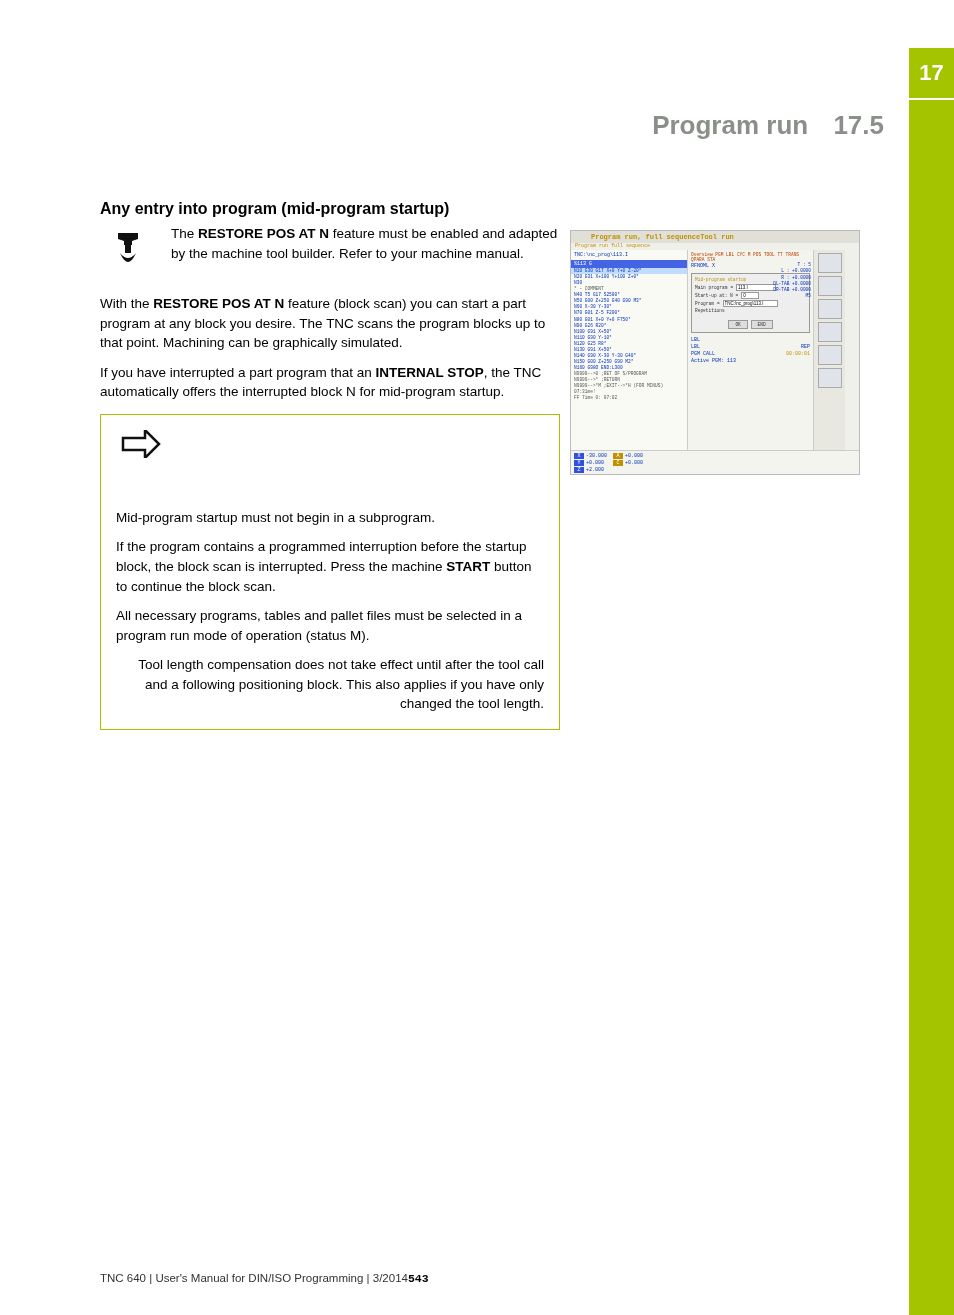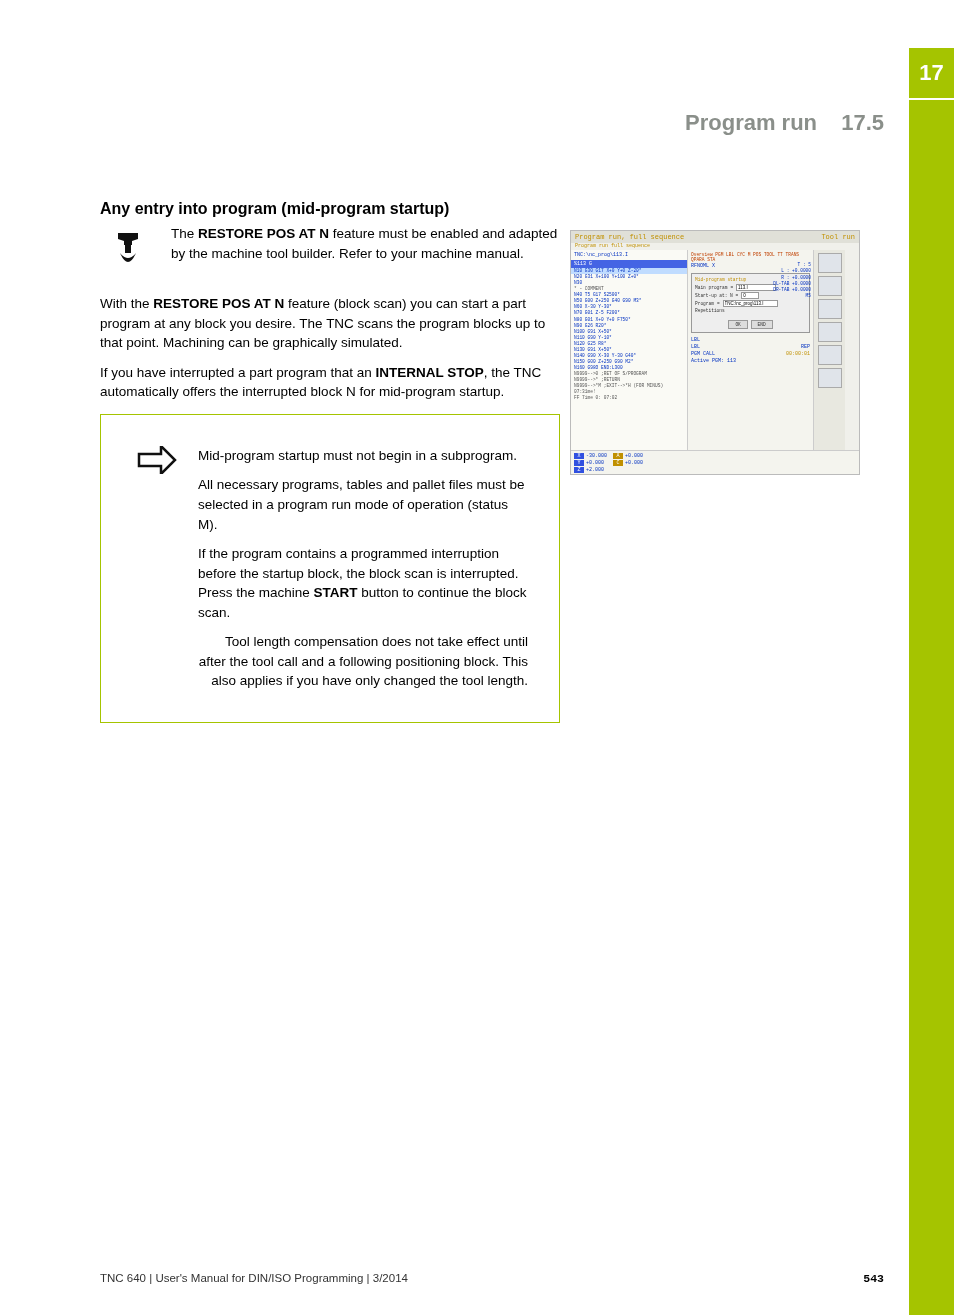--- a/index.html
+++ b/index.html
@@ -31,21 +31,21 @@
     right: 0;
     top: 100px;
     width: 45px;
     bottom: 0;
     background: #a5c400;
   }
   .running-head {
     position: absolute;
     right: 70px;
     top: 110px;
-    font-size: 22px;
+    font-size: 26px;
     color: #8a8f8a;
     font-weight: 600;
   }
   .running-head .sec { margin-left: 18px; }
   .content {
     position: absolute;
     left: 100px;
     top: 200px;
     width: 460px;
   }
@@ -71,23 +71,24 @@
   .feature-icon svg { width: 40px; height: 40px; }
   .para {
     font-size: 13.5px;
     line-height: 1.45;
     margin-bottom: 10px;
   }
   .bold { font-weight: bold; }
   .note-box {
     border: 1px solid #a5c400;
     display: flex;
-    padding: 31px;
-    gap: 16px;
+    padding: 15px;
+    gap: 28px;
     margin-top: 12px;
+    flex-direction: column;
   }
   .note-icon {
     width: 50px;
     flex: 0 0 50px;
     display: flex;
     align-items: flex-start;
     justify-content: center;
   }
   .note-icon svg { width: 40px; height: 28px; }
   .note-text p { margin: 0 0 10px 0; font-size: 13.5px; line-height: 1.45; }
@@ -102,24 +103,23 @@
     border: 1px solid #bbb;
     background: #f0f0eb;
     font-size: 5px;
     font-family: "Courier New", monospace;
     overflow: hidden;
   }
   .ss-titlebar {
     background: #e0e0d8;
     color: #c09000;
     font-size: 7px;
-    padding: 2px 4px;
-    display: flex;
-    justify-content: space-between;
-    font-weight: normal;
+    padding: 2px 20px;
+    display: flex;
+    font-weight: bold;
   }
   .ss-sub { font-size:5px; color:#c09000; padding:0 4px 1px; }
   .ss-body { display:flex; height: 200px; }
   .ss-left {
     width: 117px;
     border-right:1px solid #ccc;
     background:#fafaf5;
   }
   .ss-left .path { color:#0030c0; padding:2px 3px; font-size:5px;}
   .ss-left .hl { background:#4464e4; color:#fff; padding:1px 3px; font-size:5px;}
@@ -157,21 +157,20 @@
   .ss-coords .ax { display:inline-block; background:#3050e0; color:#fff; width:10px; text-align:center; margin-right:2px;}
   .ss-coords .axa { background:#c09000; }
   .ss-coords .col {display:flex; flex-direction:column; gap:1px;}
 
   .footer {
     position: absolute;
     bottom: 30px;
     left: 100px;
     right: 70px;
     display: flex;
-    justify-content: space-between;
     font-size: 11.5px;
   }
   .footer .left { color:#333; }
   .footer .right { font-weight: bold; font-family: Liberation Mono, monospace; }
 </style>
 </head>
 <body>
 
 <div class="chapter-tab">17</div>
 <div class="side-strip"></div>
@@ -206,24 +205,24 @@
   </div>
 
   <div class="note-box">
     <div class="note-icon">
       <svg viewBox="0 0 40 28">
         <path d="M2 8 h22 v-8 l14 14 l-14 14 v-8 h-22 z" fill="none" stroke="#111" stroke-width="2.5"></path>
       </svg>
     </div>
     <div class="note-text">
       <p>Mid-program startup must not begin in a subprogram.</p>
-      <p>All necessary programs, tables and pallet files must be selected in a program run mode of operation (status M).</p>
       <p>
         <span>If the program contains a programmed interruption before the startup block, the block scan is interrupted. Press the machine </span><span class="bold">START</span><span> button to continue the block scan.</span>
       </p>
+      <p>All necessary programs, tables and pallet files must be selected in a program run mode of operation (status M).</p>
       <p>Tool length compensation does not take effect until after the tool call and a following positioning block. This also applies if you have only changed the tool length.</p>
     </div>
   </div>
 </div>
 
 <div class="screenshot">
   <div class="ss-titlebar">
     <span>Program run, full sequence</span>
     <span>Tool run</span>
   </div>

